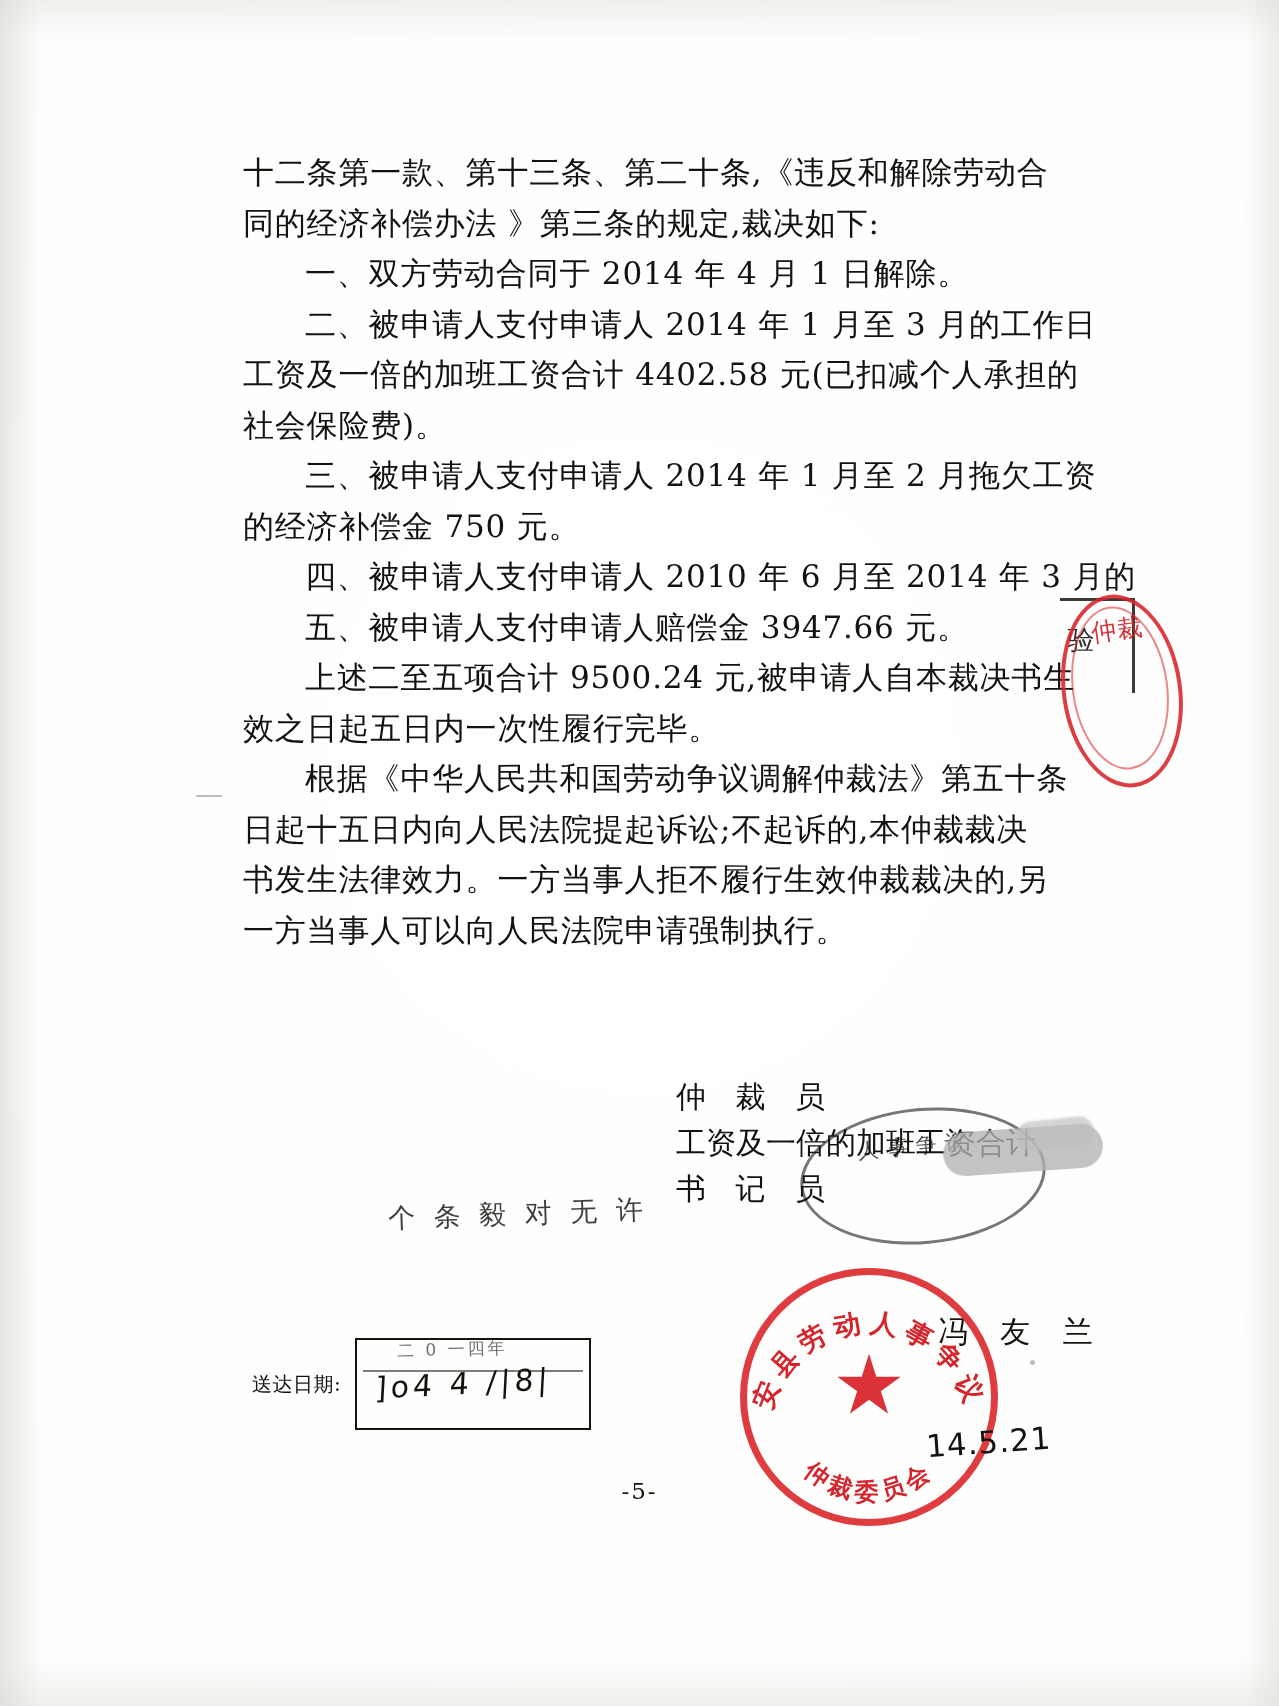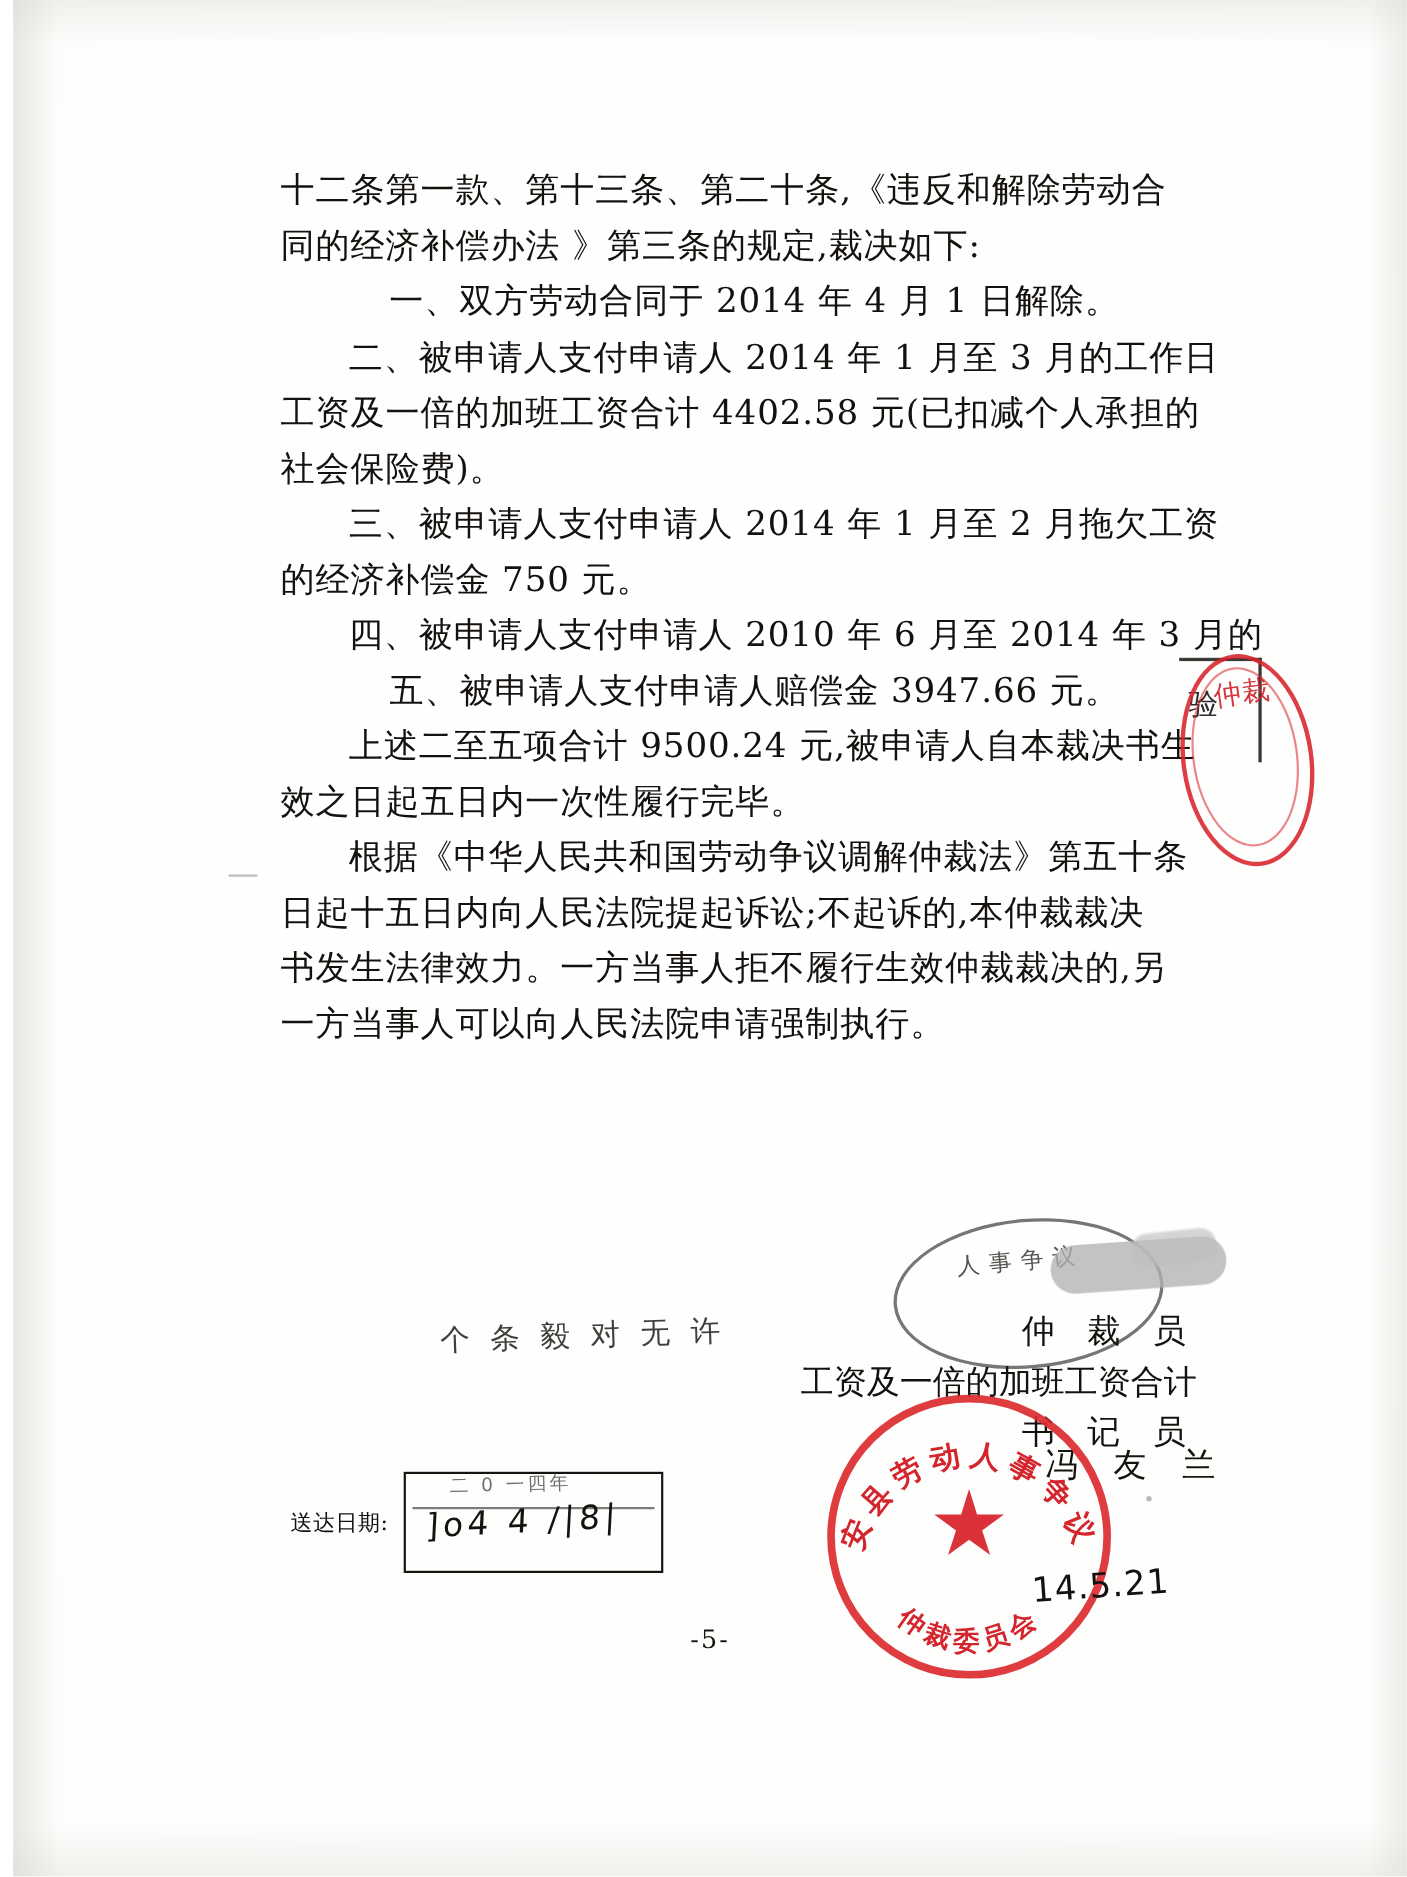--- a/index.html
+++ b/index.html
@@ -14,21 +14,20 @@
     overflow: hidden;
     font-family: "DejaVu Serif", serif;
   }
 
   
   #page {
     position: absolute;
     inset: 0;
     background:
       radial-gradient(ellipse 140% 110% at 50% 45%, #ffffff 0%, #fdfdfc 60%, #f6f5f2 100%);
-    margin-left: 12px;
   }
   
   #page::before {
     content: "";
     position: absolute;
     inset: 0;
     background:
       linear-gradient(to right, rgba(215,212,206,0.55) 0px, rgba(255,255,255,0) 42px),
       linear-gradient(to left,  rgba(218,215,209,0.45) 0px, rgba(255,255,255,0) 36px),
       linear-gradient(to bottom, rgba(220,218,212,0.40) 0px, rgba(255,255,255,0) 40px),
@@ -45,29 +44,28 @@
   }
   .doc-line {
     font-family: "DejaVu Serif", "Liberation Serif", serif;
     font-size: 31px;
     line-height: 50.5px;
     color: #14110f;
     letter-spacing: 0.8px;
     white-space: pre;
     text-rendering: geometricPrecision;
   }
-  .indent { text-indent: 62px; text-align: center; }
+  .indent { text-indent: 62px; }
 
   
   #sign-block {
     position: absolute;
     left: 676px;
-    top: 1188px;
+    top: 1074px;
     width: 400px;
-    text-align: right;
   }
   .sign-line {
     font-family: "DejaVu Serif", "Liberation Serif", serif;
     font-size: 30px;
     line-height: 46px;
     color: #14110f;
     white-space: pre;
   }
   .sign-label { letter-spacing: 10px; }
 

